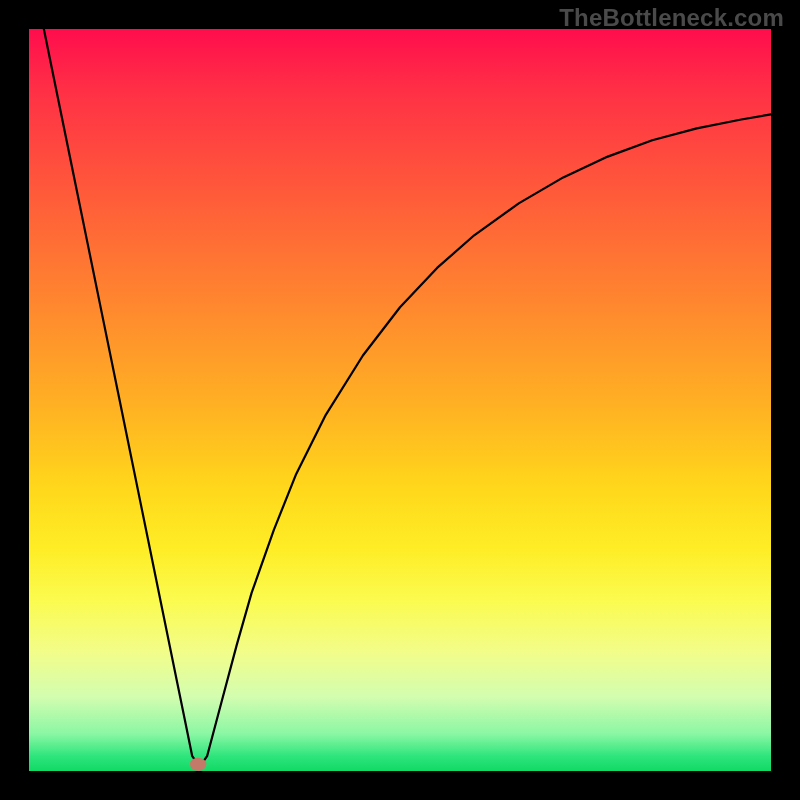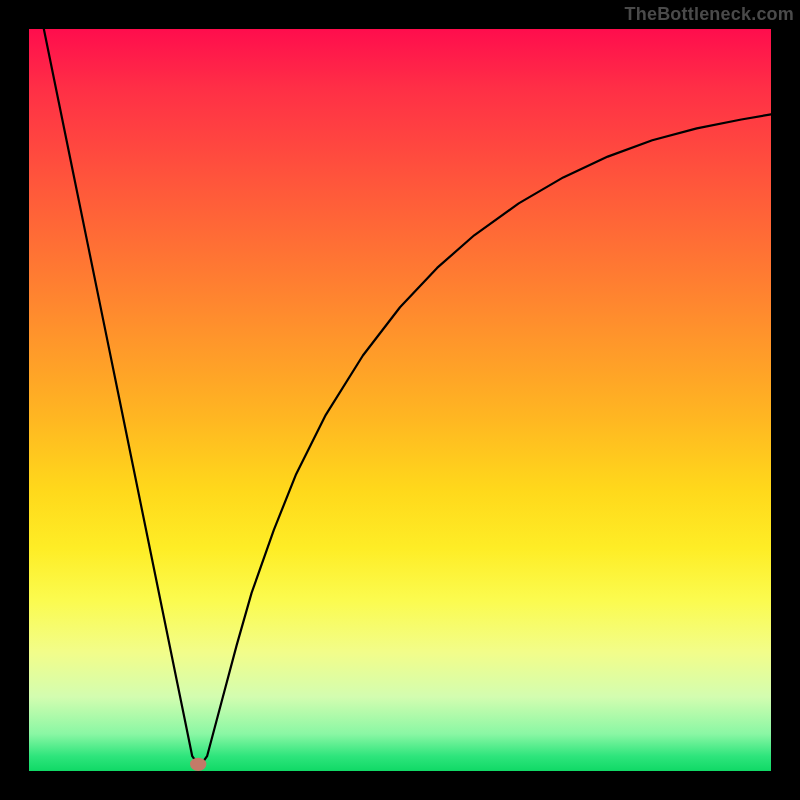--- a/index.html
+++ b/index.html
@@ -45,23 +45,23 @@
     position: absolute;
     left: 0;
     top: 0;
     width: 742px;
     height: 742px;
     overflow: visible;
   }
   .watermark {
     position: absolute;
     top: 4px;
-    right: 6px;
+    right: 16px;
     color: #4a4a4a;
-    font-size: 18px;
+    font-size: 24px;
     font-weight: 600;
     letter-spacing: 0.2px;
     user-select: none;
   }
 </style>
 </head>
 <body>
 
 <div class="frame">
 

